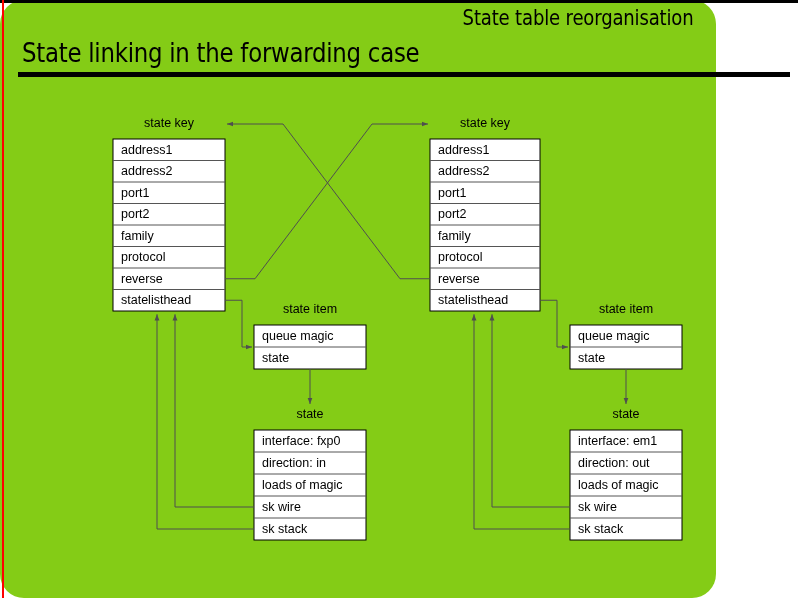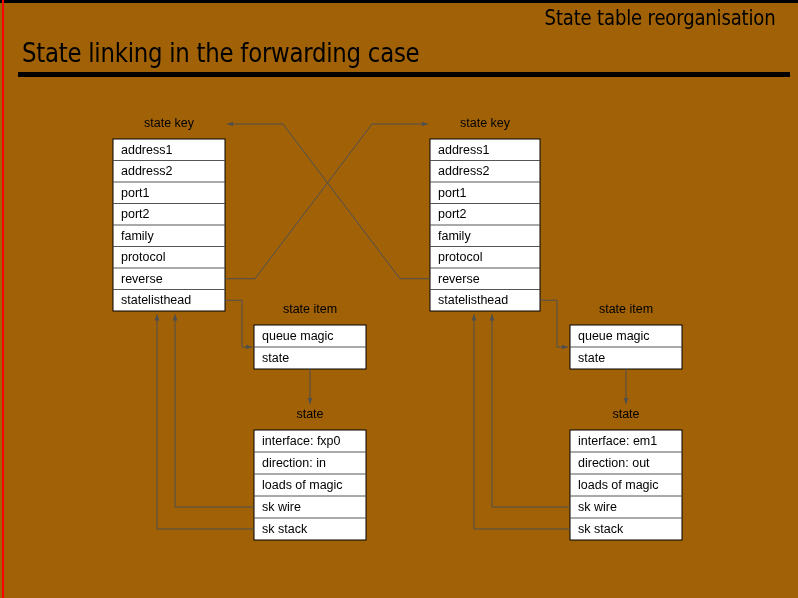--- a/index.html
+++ b/index.html
@@ -13,23 +13,24 @@
     height: 598px;
     position: relative;
     overflow: hidden;
     font-family: "Liberation Sans", sans-serif;
   }
 
   
   #slide {
     position: absolute;
     left: 0; top: 0;
-    width: 798px;
+    width: 716px;
     height: 598px;
-    background: #a16207;
+    background: #84cc16;
+    border-radius: 24px;
   }
   .frame-top-rule {
     position: absolute;
     left: 0; top: 0;
     width: 798px;
     height: 3px;
     background: #000000;
   }
   .frame-left-rule {
     position: absolute;

